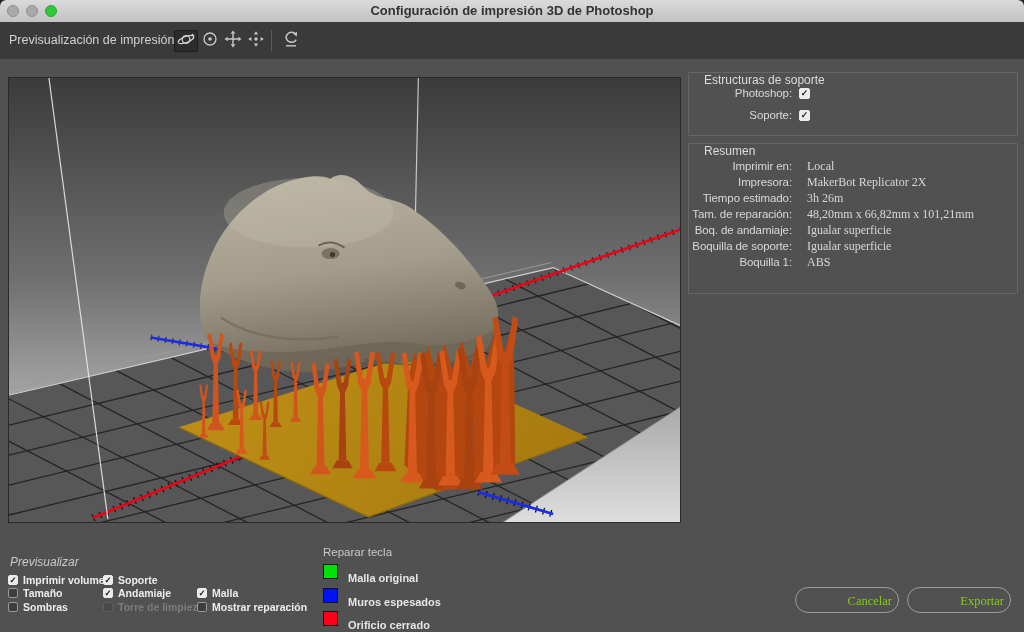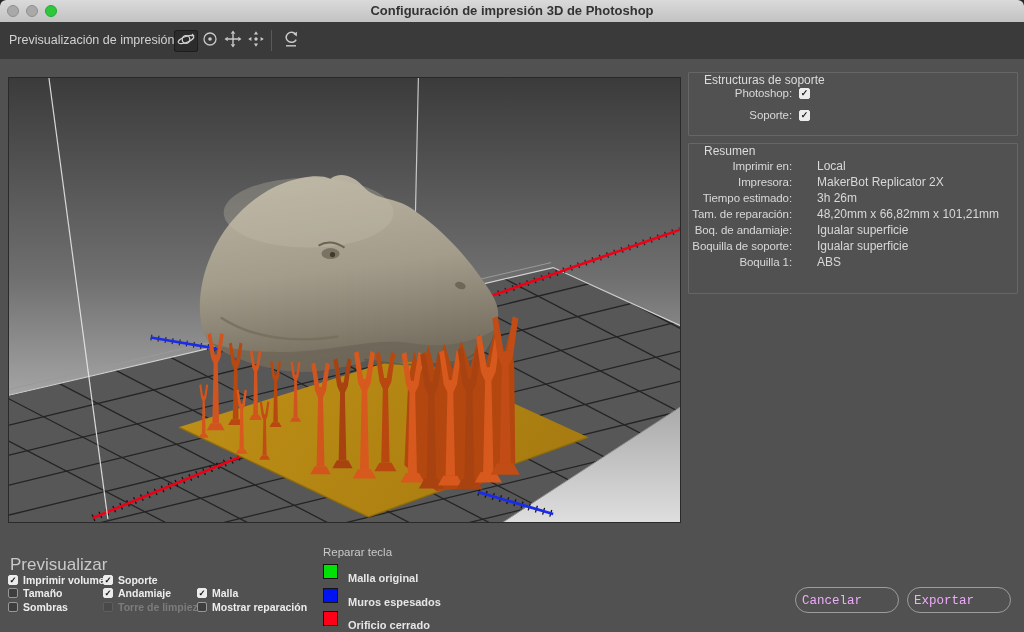--- a/index.html
+++ b/index.html
@@ -43,48 +43,48 @@
   }
   .viewport svg{display:block;}
   
   .group{position:absolute;border:1px solid #666;border-radius:1px;}
   .group-title{
     position:absolute;top:-8px;left:9px;background:#515151;padding:0 6px;
     font-size:12px;color:#dcdcdc;white-space:nowrap;margin-top:8px;
   }
   .g-row{position:absolute;left:0;right:0;height:14px;display:flex;align-items:center;}
   .g-lbl{width:103px;text-align:right;font-size:11.5px;color:#d8d8d8;white-space:nowrap;letter-spacing:-0.1px;}
-  .g-val{margin-left:25px;font-size:12px;color:#d8d8d8;white-space:nowrap;}
+  .g-val{margin-left:15px;font-size:12px;color:#d8d8d8;white-space:nowrap;font-family:Liberation Serif, serif;}
   
   .cb{
     width:11px;height:11px;border-radius:2px;background:#3e3e3e;
     border:1px solid #989898;box-sizing:border-box;margin-left:7px;
     display:flex;align-items:center;justify-content:center;
     font-size:9px;font-weight:bold;color:#161616;cursor:pointer;flex:0 0 auto;
   }
   .cb.checked{background:#ececec;border-color:#ececec;}
   .cb.disabled-box{border-color:#5e5e5e;background:#494949;}
   
-  .pv-title{position:absolute;font-size:17px;color:#c9c9c9;}
+  .pv-title{position:absolute;font-size:12px;color:#c9c9c9;font-style:italic;}
   .pv-col{position:absolute;display:flex;flex-direction:column;}
   .pv-item{display:flex;align-items:center;height:13.5px;cursor:default;}
   .pv-item .cb{margin-left:0;margin-right:5px;width:10px;height:10px;font-size:8.5px;}
   .pv-label{font-size:10.5px;font-weight:600;color:#ededed;white-space:nowrap;}
   .pv-item.dim .pv-label{color:#7c7c7c;}
   
   .lg-title{position:absolute;font-size:11.5px;color:#c9c9c9;}
   .lg-item{position:absolute;display:flex;align-items:center;height:16px;}
   .lg-swatch{width:15px;height:15px;border:1px solid #141414;box-sizing:border-box;margin-right:10px;flex:0 0 auto;}
   .lg-label{font-size:11px;font-weight:600;color:#e6e6e6;white-space:nowrap;margin-top:13px;}
   
   .btn{
     position:absolute;width:104px;height:26px;border-radius:13px;
-    border:1px solid #9c9c9c;background:transparent;color:#f0abfc;
-    font-size:12.5px;text-align:left;line-height:24px;cursor:pointer;
-    font-family:Liberation Mono, monospace;box-sizing:border-box;
+    border:1px solid #9c9c9c;background:transparent;color:#84cc16;
+    font-size:12.5px;text-align:right;line-height:24px;cursor:pointer;
+    font-family:Liberation Serif, serif;box-sizing:border-box;
   }
 </style>
 </head>
 <body>
 
 <div class="app">
 
   <div class="titlebar">
     <div class="tl gray" style="left:7px"></div>
     <div class="tl gray" style="left:26px"></div>

